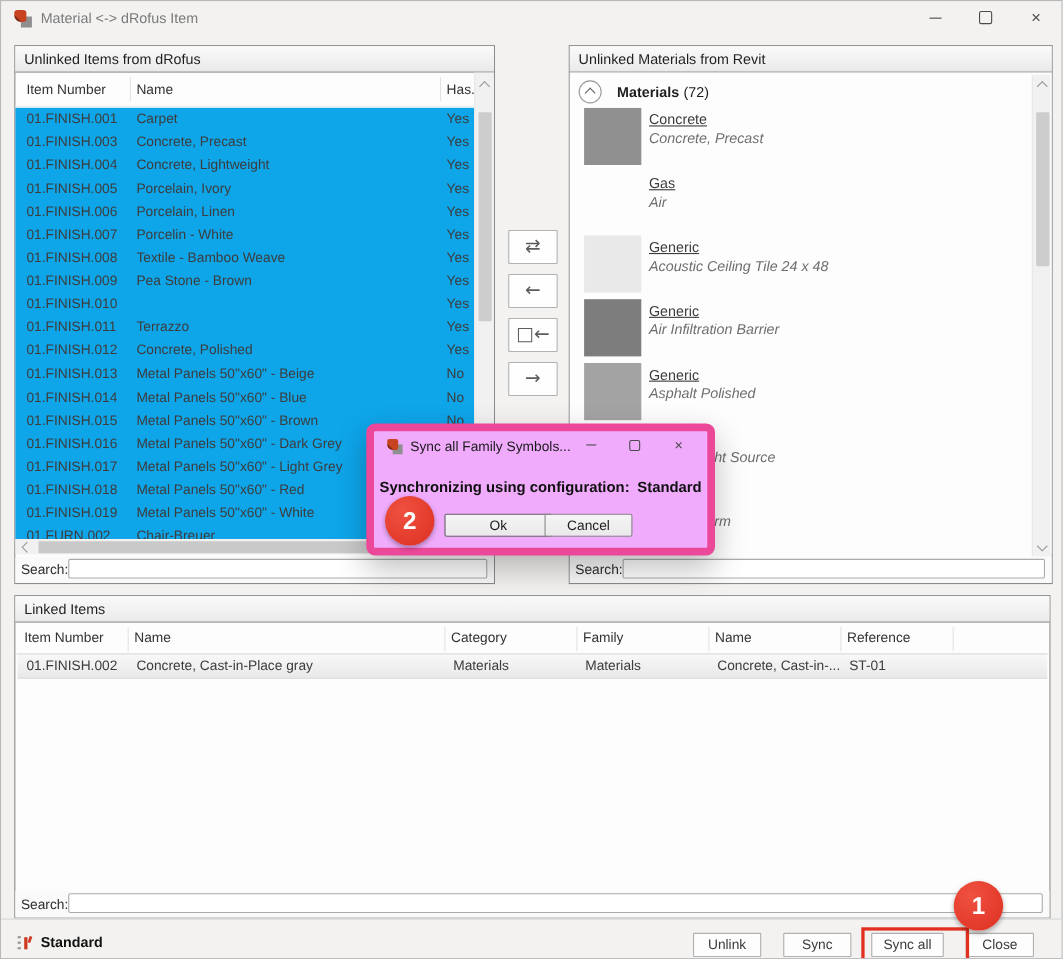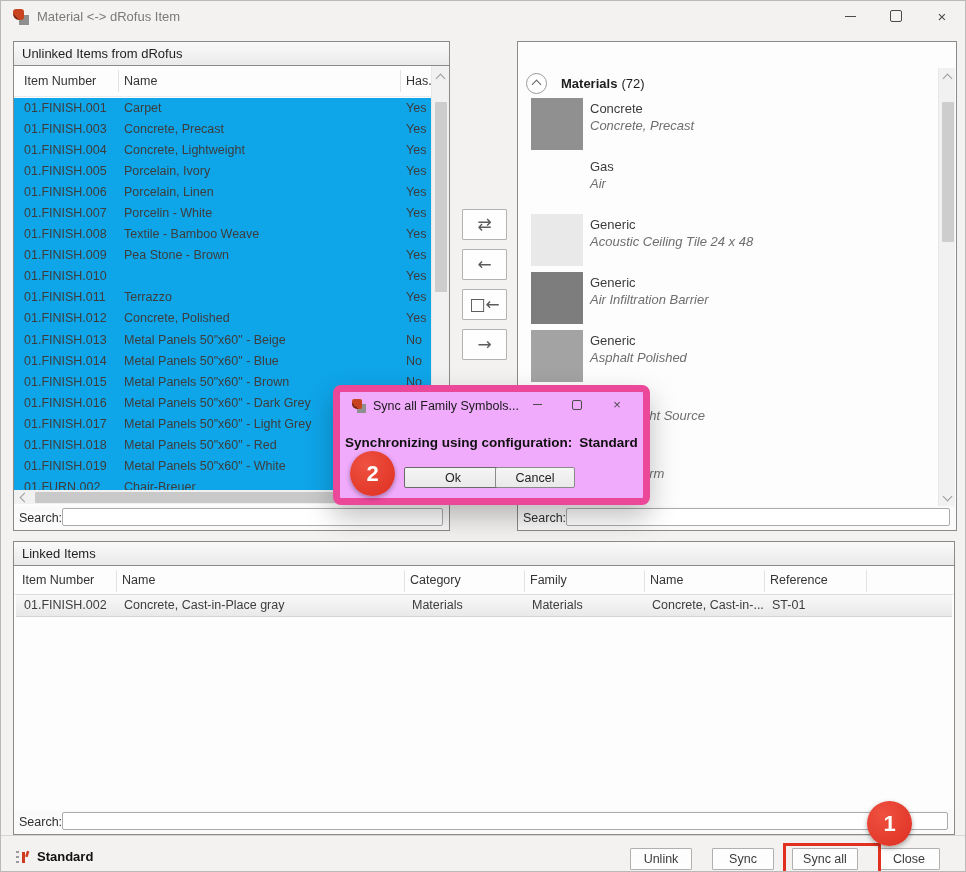--- a/index.html
+++ b/index.html
@@ -59,21 +59,21 @@
   
   .rp-content{position:absolute;left:0;top:24px;right:0;bottom:26px;overflow:hidden;background:#fdfdfd;}
   .group-head{position:absolute;left:8px;top:6px;height:22px;display:flex;align-items:center;}
   .gh-circle{width:19px;height:19px;border:1px solid #9a9a9a;border-radius:50%;background:#fff;display:flex;align-items:center;justify-content:center;}
   .gh-circle .chv{border-color:#5f5f5f;margin-top:2px;}
   .gh-label{margin-left:14px;font-size:13px;font-weight:bold;color:#1d1d1d;}
   .gh-count{margin-left:4px;font-size:13px;color:#1d1d1d;}
   .mat-list{position:absolute;left:0;top:32px;right:18px;bottom:0;overflow:hidden;}
   .mat-item{position:relative;height:58px;}
   .swatch{position:absolute;left:13px;top:0;width:52px;height:52px;}
-  .m-name{position:absolute;left:72px;top:3px;font-size:13px;color:#3c3c3c;}
+  .m-name{position:absolute;left:72px;top:3px;font-size:13px;color:#3c3c3c;text-decoration:underline;}
   .m-sub{position:absolute;left:72px;top:20px;font-size:13px;font-style:italic;color:#6e6e6e;}
   
   .lhead{position:absolute;left:0;right:0;top:24px;height:28px;border-bottom:1px solid #ececec;font-size:12.5px;color:#333;}
   .lhead .hcell{position:absolute;top:7px;}
   .lrow{position:absolute;left:2px;right:2px;top:52px;height:21px;line-height:21px;font-size:12.5px;color:#3d3d3d;
     background:linear-gradient(#f8f8f8,#e9e9e9);border-top:1px solid #dcdcdc;border-bottom:1px solid #d4d4d4;}
   .lrow span,.lhead span{white-space:nowrap;}
   .lc0{position:absolute;left:8px;} .lc1{position:absolute;left:108px;} .lc2{position:absolute;left:396px;}
   .lc3{position:absolute;left:516px;} .lc4{position:absolute;left:636px;} .lc5{position:absolute;left:756px;}
   
@@ -266,20 +266,21 @@
       </button>
       <button class="tbtn">
         <span class="glyph">□←</span>
       </button>
       <button class="tbtn">
         <span class="glyph">→</span>
       </button>
     </div>
 
   <div class="panel right-panel">
+    <div class="panel-head">Unlinked Materials from Revit</div>
     <div class="rp-content">
       <div class="group-head">
         <span class="gh-circle">
             <span class="chv chv-up"></span>
           </span>
         <span class="gh-label">Materials</span>
         <span class="gh-count">(72)</span>
       </div>
       <div class="mat-list">
           <div class="mat-item">

